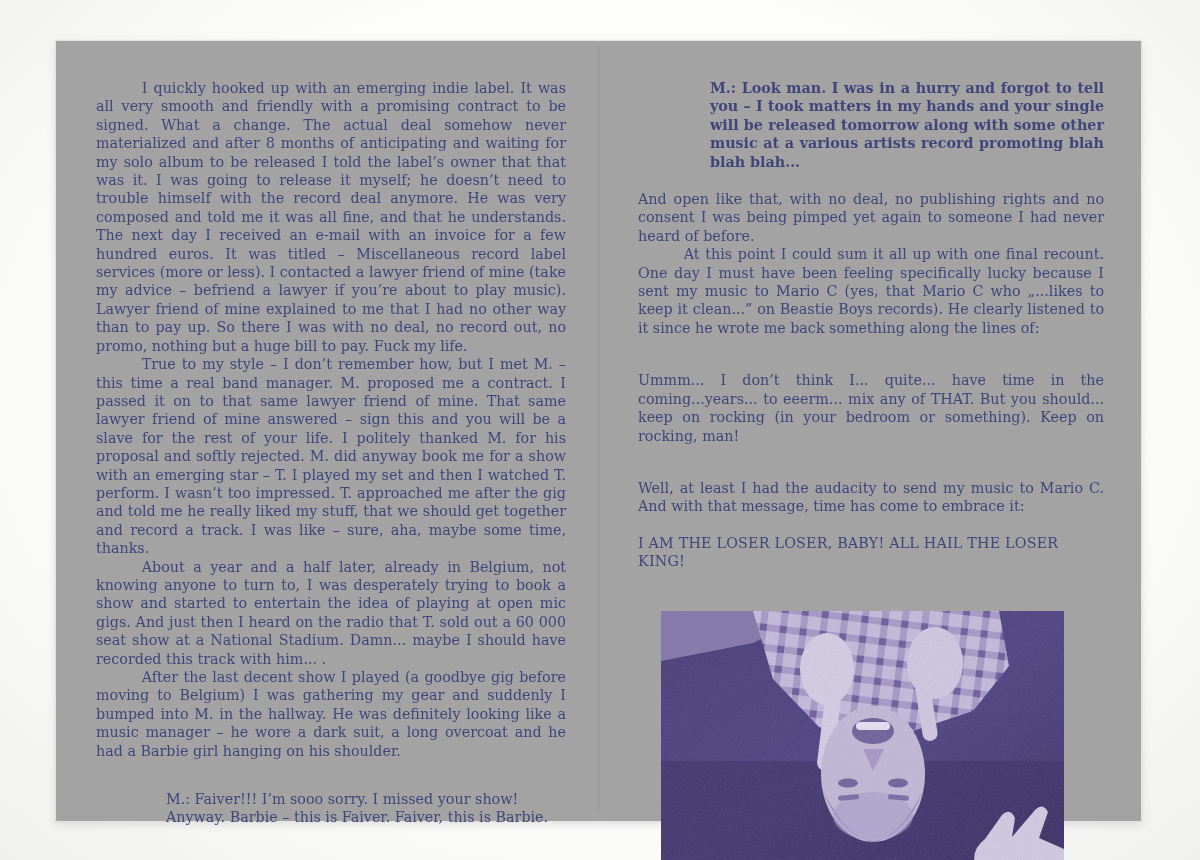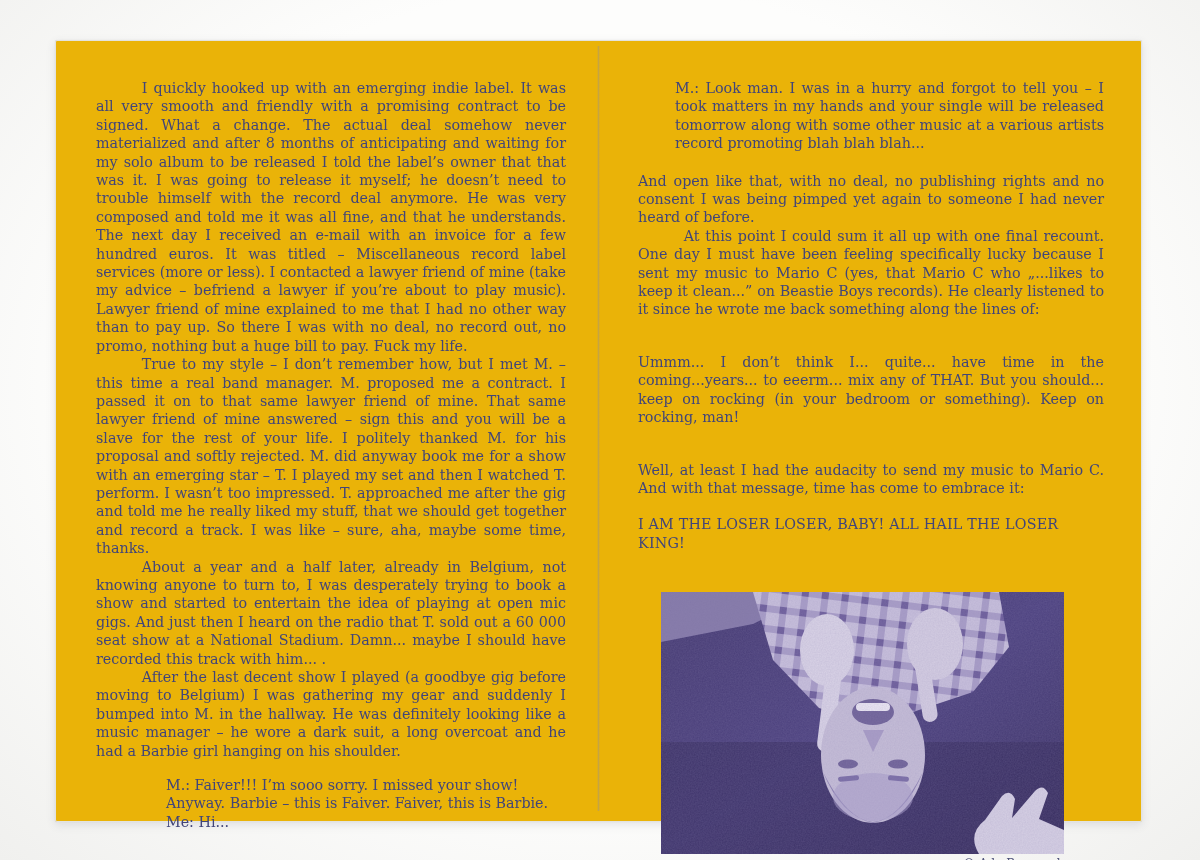--- a/index.html
+++ b/index.html
@@ -9,37 +9,37 @@
     font-family:"DejaVu Serif","Liberation Serif",serif;
     position:relative;
     overflow:hidden;
   }
   .scan-bg {
     position:absolute; inset:0;
     background:radial-gradient(ellipse at 50% 45%, #fdfdfc 60%, #f0f0ee 100%);
   }
   .sheet {
     position:absolute; left:55px; top:40px; width:1087px; height:782px;
-    background:#eab308;
+    background:#a3a3a3;
     border:1px solid #e3e3df;
     box-shadow:0 3px 10px rgba(70,70,90,.13), 0 0 1px rgba(0,0,0,.15);
     border-radius:2px;
   }
   .fold-line {
     position:absolute; left:541px; top:5px; bottom:10px; width:3px;
     background:linear-gradient(to right, rgba(120,120,140,0) 0%, rgba(140,140,160,.38) 50%, rgba(120,120,140,0) 100%);
   }
   .col { position:absolute; top:38px; color:#41457a; font-size:14.3px; line-height:18.4px; }
   .col-left  { left:40px;  width:470px; }
   .col-right { left:582px; width:466px; }
   .para { text-align:justify; text-indent:3.2em; }
   .para.noindent { text-indent:0; }
   .gap  { margin-top:34px; }
-  .dialog-left { margin-left:70px; margin-top:16px; text-align:left; }
-  .dialog-right { margin-left:37px; margin-bottom:19px; text-align:justify; }
+  .dialog-left { margin-left:70px; margin-top:30px; text-align:left; }
+  .dialog-right { margin-left:72px; margin-bottom:19px; text-align:justify;font-weight:bold; }
   .shout { margin-top:18px; text-align:left; letter-spacing:.2px; }
   .photo-wrap {
     margin-top:40px; margin-left:23px;
     width:403px; height:262px; overflow:hidden;
   }
   .photo-wrap svg { display:block; width:403px; height:262px; }
   .photo-caption {
     margin-left:23px; width:403px;
     text-align:right; font-size:12px; line-height:14px;
     color:#4c5078; margin-top:3px;
@@ -58,21 +58,20 @@
 
   <div class="fold-line"></div>
 
   <div class="col col-left">
     <p class="para">I quickly hooked up with an emerging indie label. It was all very smooth and friendly with a promising contract to be signed. What a change. The actual deal somehow never materialized and after 8 months of anticipating and waiting for my solo album to be released I told the label’s owner that that was it. I was going to release it myself; he doesn’t need to trouble himself with the record deal anymore. He was very composed and told me it was all fine, and that he understands. The next day I received an e-mail with an invoice for a few hundred euros. It was titled – Miscellaneous record label services (more or less). I contacted a lawyer friend of mine (take my advice – befriend a lawyer if you’re about to play music). Lawyer friend of mine explained to me that I had no other way than to pay up. So there I was with no deal, no record out, no promo, nothing but a huge bill to pay. Fuck my life.</p>
     <p class="para">True to my style – I don’t remember how, but I met M. – this time a real band manager. M. proposed me a contract. I passed it on to that same lawyer friend of mine. That same lawyer friend of mine answered – sign this and you will be a slave for the rest of your life. I politely thanked M. for his proposal and softly rejected. M. did anyway book me for a show with an emerging star – T. I played my set and then I watched T. perform. I wasn’t too impressed. T.  approached me after the gig and told me he really liked my stuff, that we should get together and record a track. I was like – sure, aha, maybe some time, thanks.</p>
     <p class="para">About a year and a half later, already in Belgium, not knowing anyone to turn to, I was desperately trying to book a show and started to entertain the idea of playing at open mic gigs. And just then I heard on the radio that T. sold out a 60 000 seat show at a National Stadium. Damn... maybe I should have recorded this track with him... .</p>
     <p class="para">After the last decent show I played (a goodbye gig before moving to Belgium) I was gathering my gear and suddenly I bumped into M. in the hallway. He was definitely looking like a music manager – he wore a dark suit, a long overcoat and he had a Barbie girl hanging on his shoulder.</p>
     <div class="dialog-left">
       <div>M.: Faiver!!! I’m sooo sorry. I missed your show! Anyway. Barbie – this is Faiver. Faiver, this is Barbie.</div>
-      <div>Me: Hi...</div>
     </div>
   </div>
 
   <div class="col col-right">
     <div class="dialog-right">M.: Look man. I was in a hurry and forgot to tell you – I took matters in my hands and your single will be released tomorrow along with some other music at a various artists record promoting blah blah blah...</div>
     <p class="para noindent">And open like that, with no deal, no publishing rights and no consent I was being pimped yet again to someone I had never heard of before.</p>
     <p class="para">At this point I could sum it all up with one final recount. One day I must have been feeling specifically lucky because I sent my music to Mario C (yes, that Mario C who „...likes to keep it clean...” on Beastie Boys records). He clearly listened to it since he wrote me back something along the lines of:</p>
     <p class="para noindent gap">Ummm... I don’t think I... quite... have time in the coming...years... to eeerm... mix any of THAT. But you should... keep on rocking (in your bedroom or something). Keep on rocking, man!</p>
     <p class="para noindent gap">Well, at least I had the audacity to send my music to Mario C. And with that message, time has come to embrace it:</p>
     <p class="shout">I AM THE LOSER LOSER, BABY! ALL HAIL THE LOSER KING!</p>

